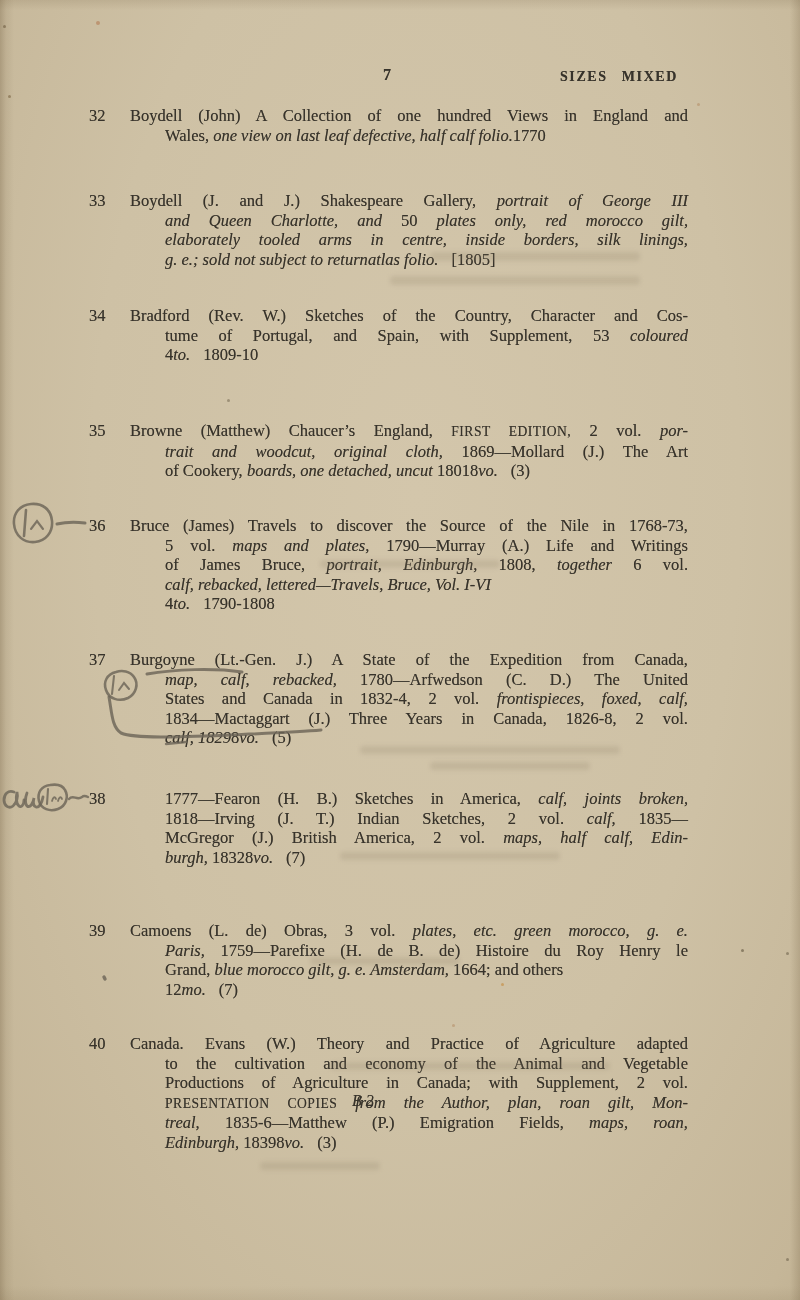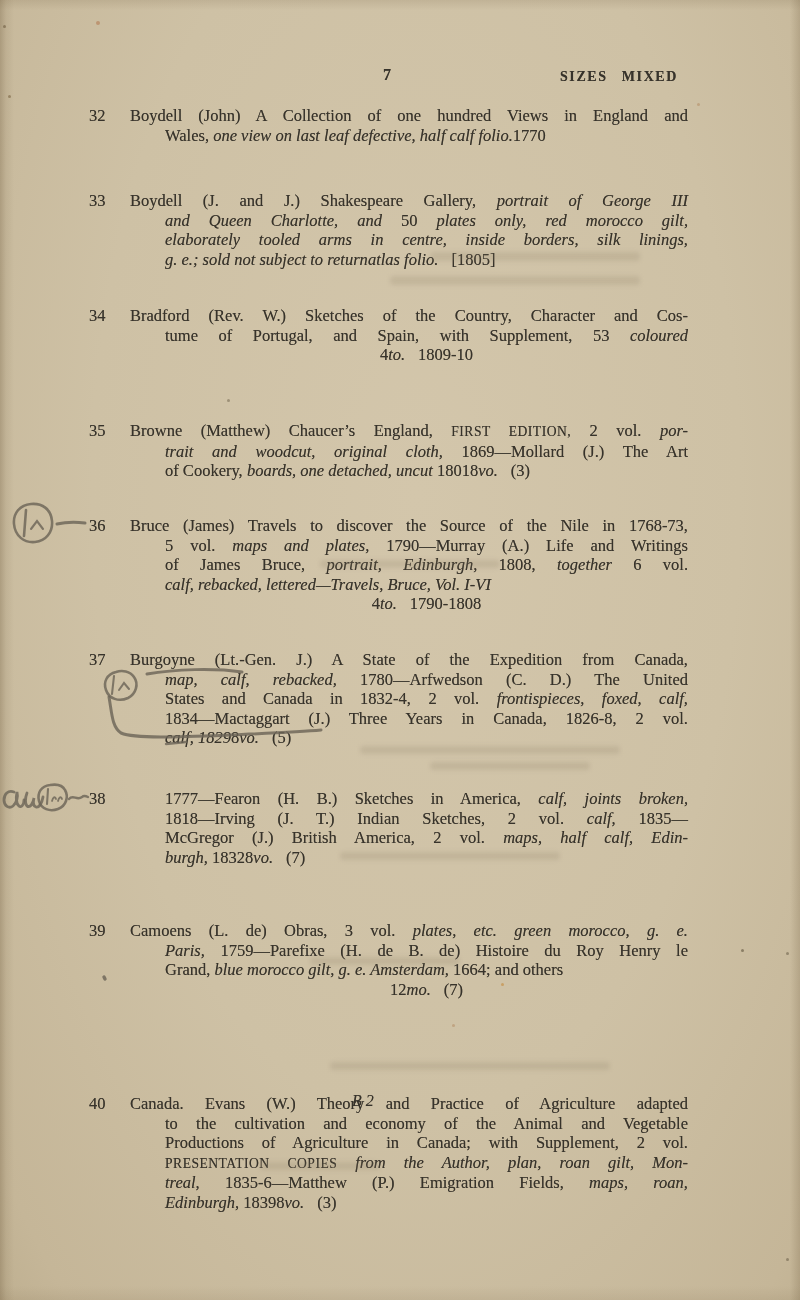--- a/index.html
+++ b/index.html
@@ -18,21 +18,21 @@
   }
   .hdr-folio{position:absolute;left:383px;top:66px;font-size:16px;font-weight:bold;}
   .hdr-running{position:absolute;left:430px;top:69px;width:248px;text-align:right;
     font-size:14px;font-weight:bold;letter-spacing:1.6px;word-spacing:9px;}
   .entry{position:absolute;left:89px;width:599px;}
   .num{position:absolute;left:0;top:0;font-size:16.5px;line-height:19.5px;}
   .lines{margin-left:41px;}
   .ln{font-size:16.5px;line-height:19.5px;}
   .cont{padding-left:35px;}
   .jst{text-align:justify;text-align-last:justify;-moz-text-align-last:justify;}
-  .rgt{text-align:center;}
+  .rgt{text-align:left;}
   .split{display:flex;}
   .seg-i{font-style:italic;}
   .seg-sc{font-size:13.6px;letter-spacing:.5px;}
   .seg-sp{display:inline-block;width:13px;}
   .signature{position:absolute;left:352px;top:1092px;width:70px;text-align:left;font-size:16px;font-style:italic;}
   .pencil{position:absolute;left:0;top:0;pointer-events:none;}
   .speck{position:absolute;border-radius:50%;}
   .ghost{position:absolute;background:rgba(140,126,98,.20);filter:blur(2.2px);border-radius:4px;}
 </style>
 </head>
@@ -122,21 +122,21 @@
       </div>
       <div class="entry" style="top: 921px;">
         <span class="num">39</span>
         <div class="lines">
           <div class="ln jst"><span class="seg-r">Camoens (L. de) Obras, 3 vol. </span><span class="seg-i">plates, etc. green morocco, g. e.</span></div>
           <div class="ln cont jst"><span class="seg-i">Paris, </span><span class="seg-r">1759—Parefixe (H. de B. de) Histoire du Roy Henry le</span></div>
           <div class="ln cont lft"><span class="seg-r">Grand, </span><span class="seg-i">blue morocco gilt, g. e. Amsterdam, </span><span class="seg-r">1664; and others</span></div>
           <div class="ln cont rgt"><span class="seg-r">12</span><span class="seg-i">mo.</span><span class="seg-sp"></span><span class="seg-r">(7)</span></div>
         </div>
       </div>
-      <div class="entry" style="top: 1094px;">
+      <div class="entry" style="top: 1034px;">
         <span class="num">40</span>
         <div class="lines">
           <div class="ln jst"><span class="seg-r">Canada. Evans (W.) Theory and Practice of Agriculture adapted</span></div>
           <div class="ln cont jst"><span class="seg-r">to the cultivation and economy of the Animal and Vegetable</span></div>
           <div class="ln cont jst"><span class="seg-r">Productions of Agriculture in Canada; with Supplement, 2 vol.</span></div>
           <div class="ln cont jst"><span class="seg-sc">PRESENTATION COPIES </span><span class="seg-i">from the Author, plan, roan gilt, Mon-</span></div>
           <div class="ln cont jst"><span class="seg-i">treal, </span><span class="seg-r">1835-6—Matthew (P.) Emigration Fields, </span><span class="seg-i">maps, roan,</span></div>
           <div class="ln cont split">
             <span><span class="seg-i">Edinburgh, </span><span class="seg-r">1839</span></span>
             <span><span class="seg-r">8</span><span class="seg-i">vo.</span><span class="seg-sp"></span><span class="seg-r">(3)</span></span>

